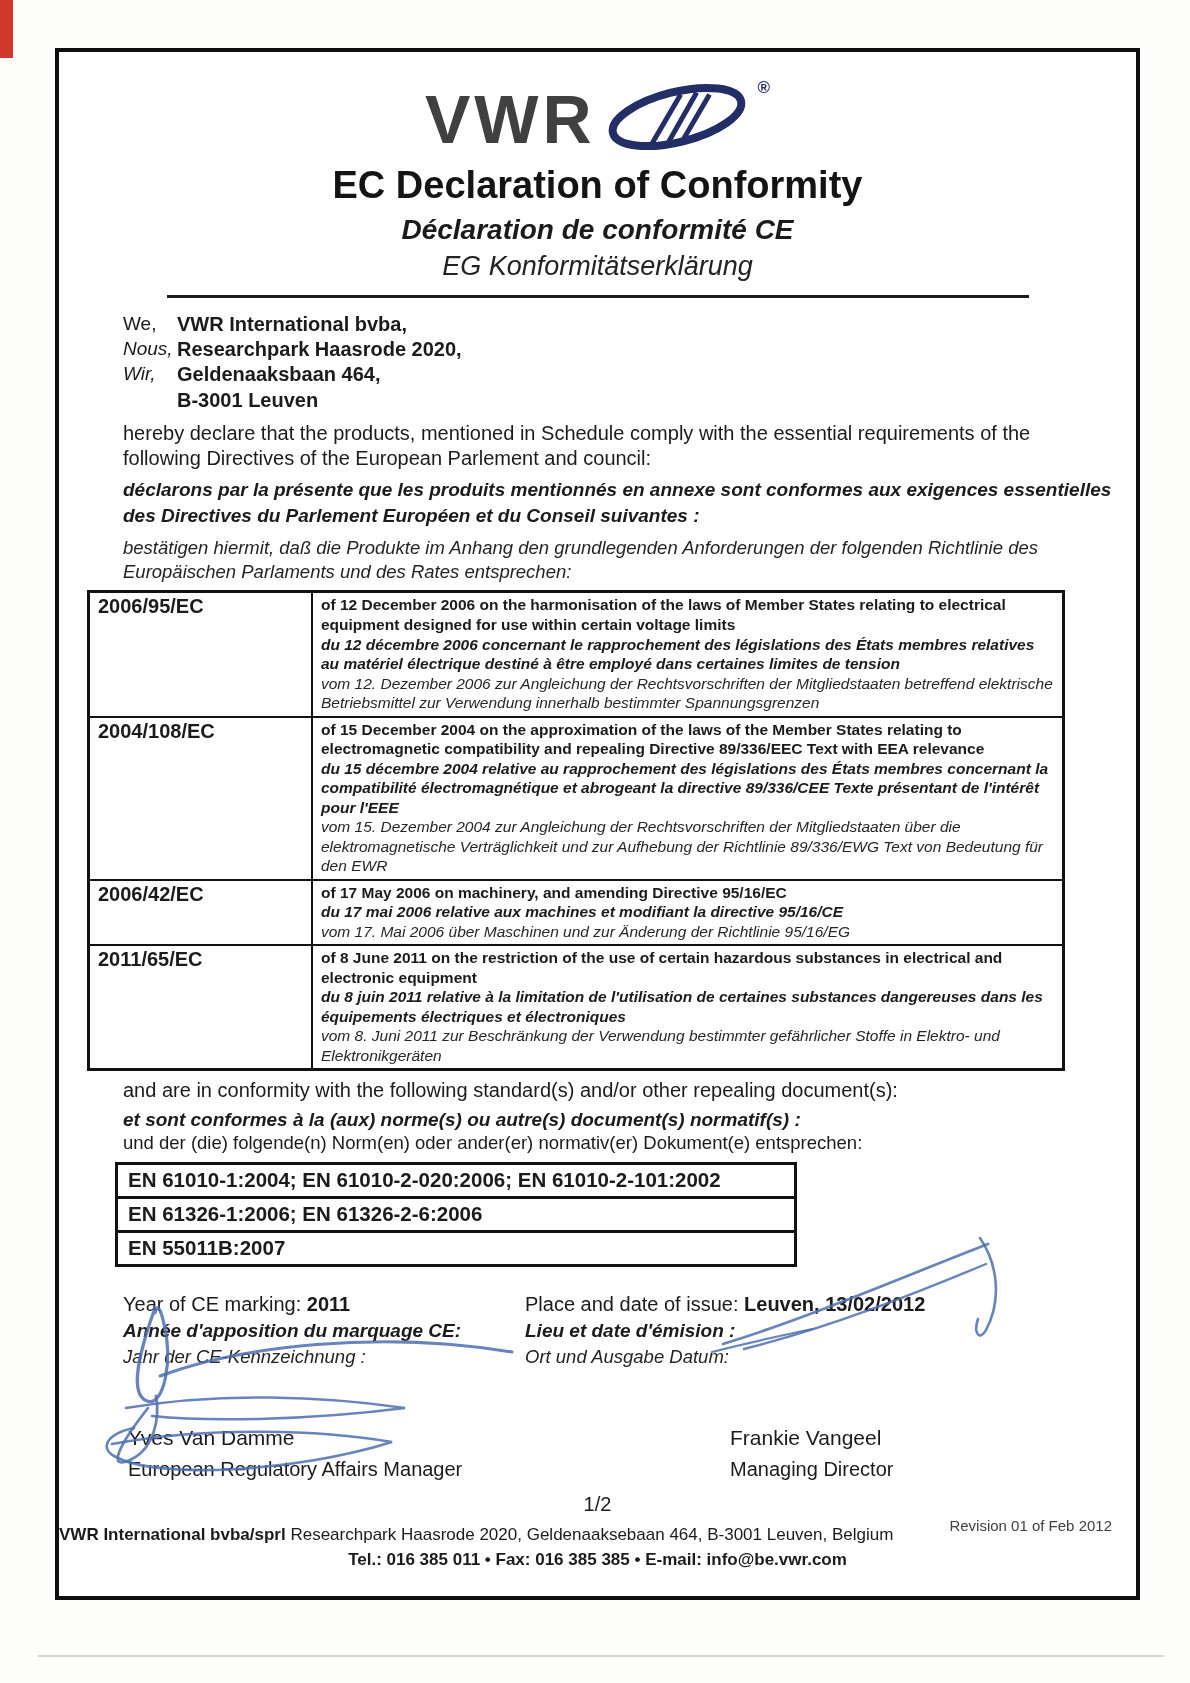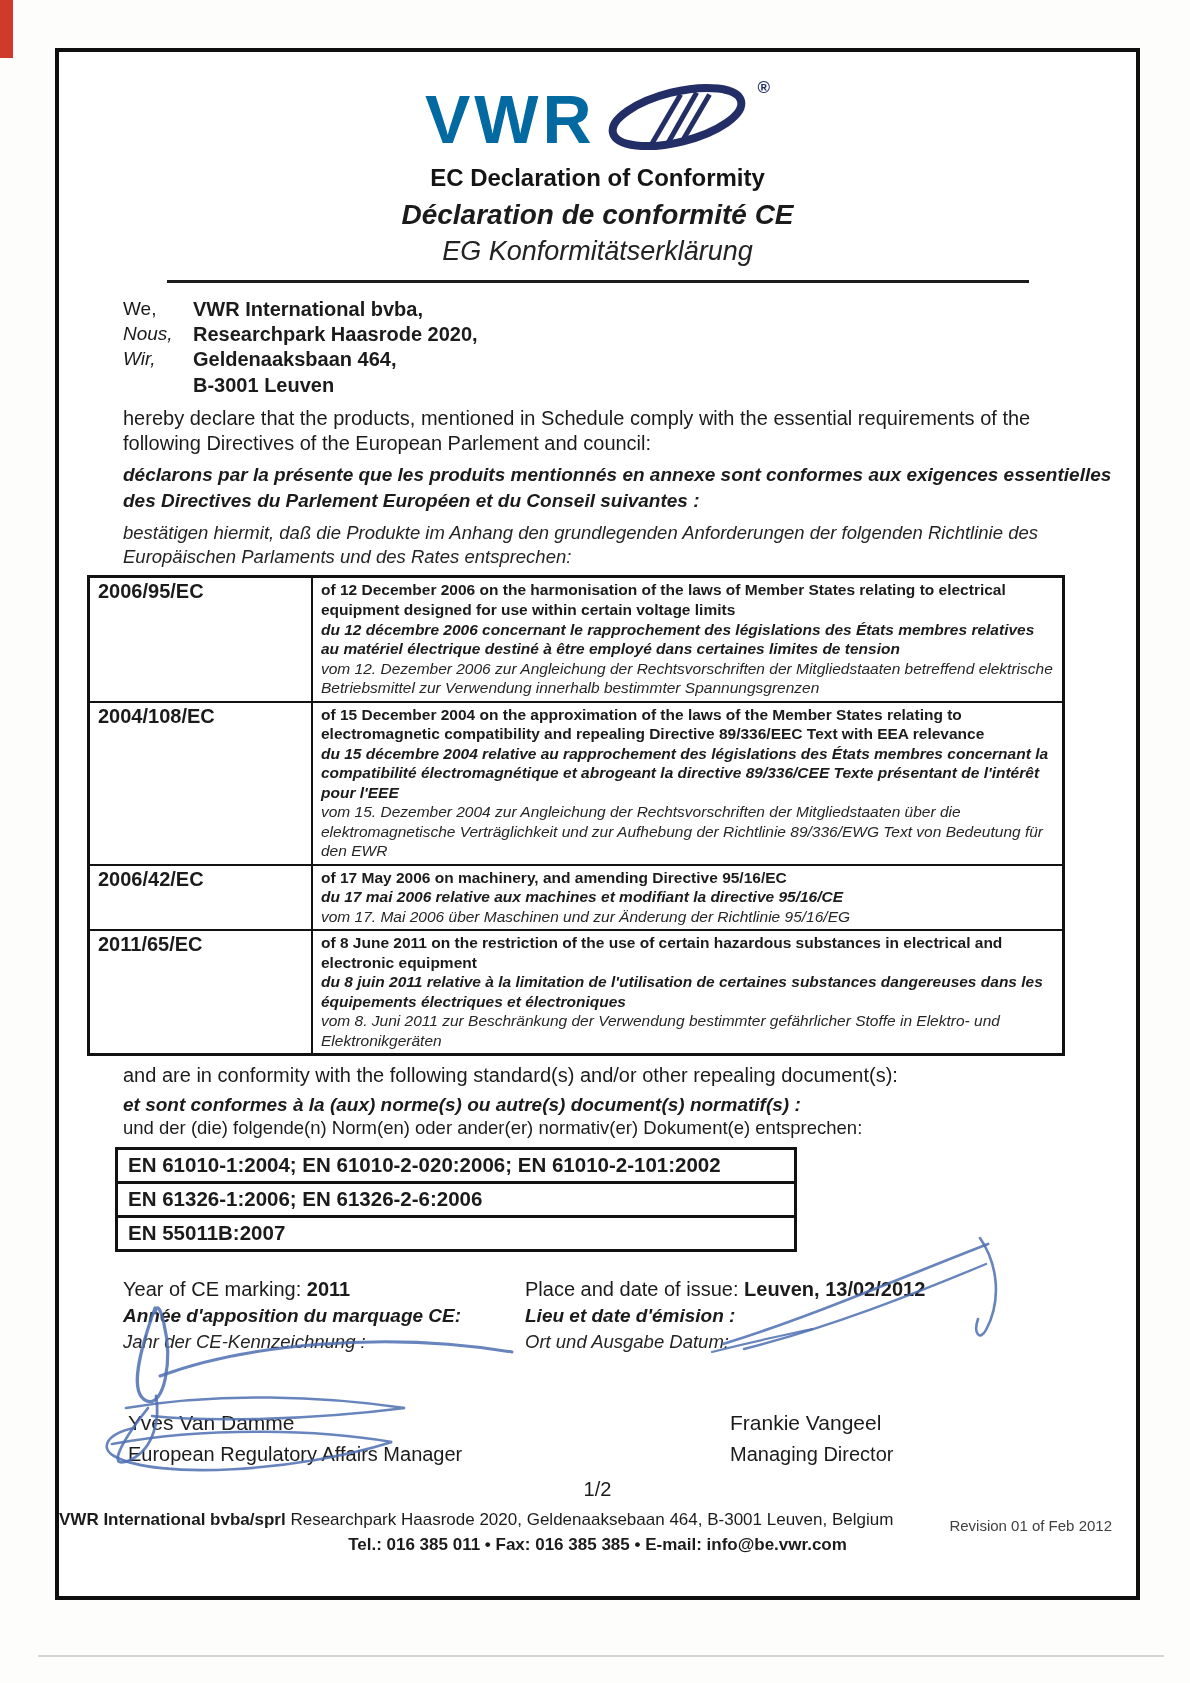--- a/index.html
+++ b/index.html
@@ -20,32 +20,32 @@
     box-sizing:border-box;
     border:4px solid #0f0f0f;
     background:#fff;
   }
 
   
   .logo-row{margin-top:24px;text-align:center;height:82px;}
   .logo-inner{display:inline-flex;align-items:center;gap:6px;}
   .logo-word{
     font-size:68px;font-weight:800;letter-spacing:4px;
-    color:#0369a1;line-height:1;
+    color:#404040;line-height:1;
   }
   .logo-reg{font-size:17px;color:#232e66;align-self:flex-start;margin-top:2px;font-weight:700;}
 
-  .title-en{text-align:center;font-size:24px;font-weight:700;margin-top:6px;color:#141414;}
+  .title-en{text-align:center;font-size:38px;font-weight:700;margin-top:6px;color:#141414;}
   .title-fr{text-align:center;font-size:28px;font-weight:700;font-style:italic;margin-top:7px;}
   .title-de{text-align:center;font-size:27px;font-style:italic;margin-top:5px;color:#232323;}
   .rule{width:862px;margin:13px auto 0 auto;border:0;border-top:3px solid #1c1c1c;}
 
   
   .declarant{margin:14px 0 0 64px;font-size:20px;line-height:1.26;}
-  .decl-grid{display:grid;grid-template-columns:54px auto;column-gap:16px;}
+  .decl-grid{display:grid;grid-template-columns:54px auto;column-gap:0;}
   .decl-label{font-size:19px;}
   .decl-label.it{font-style:italic;}
   .decl-company{font-weight:700;}
 
   .statement-en{margin:8px 0 0 64px;width:945px;font-size:20px;line-height:1.28;}
   .statement-fr{margin:5px 0 0 64px;width:1008px;font-size:19px;font-weight:700;font-style:italic;line-height:1.38;}
   .statement-de{margin:7px 0 0 64px;width:930px;font-size:18.5px;font-style:italic;line-height:1.3;color:#242424;}
 
   
   table.directives{

